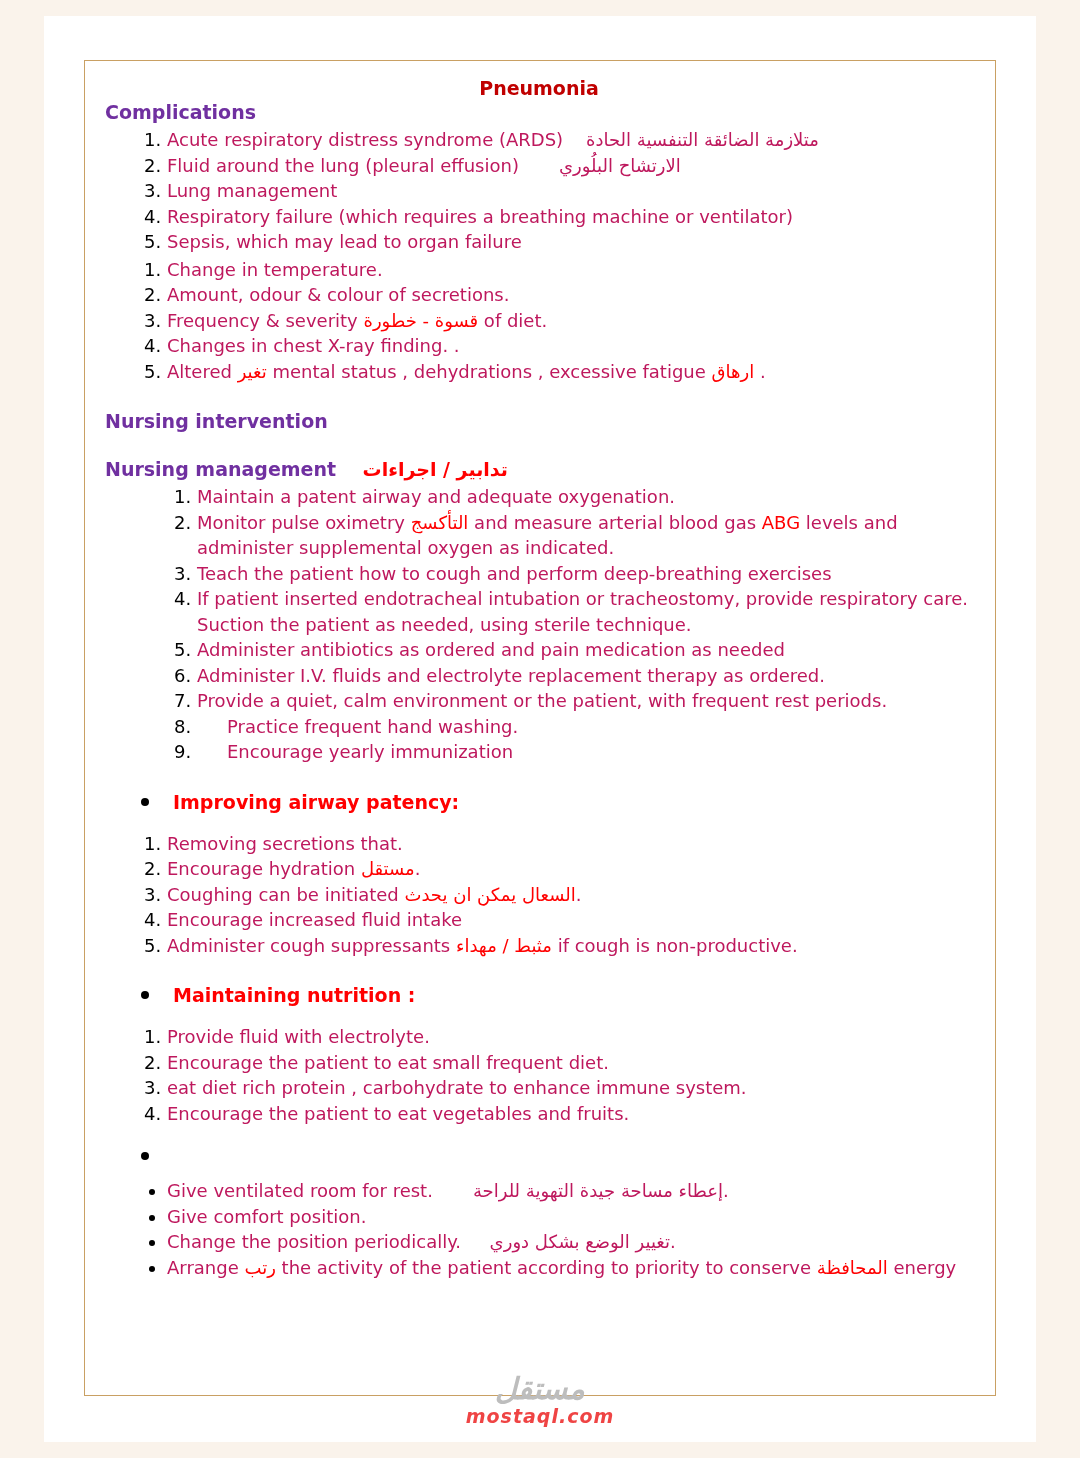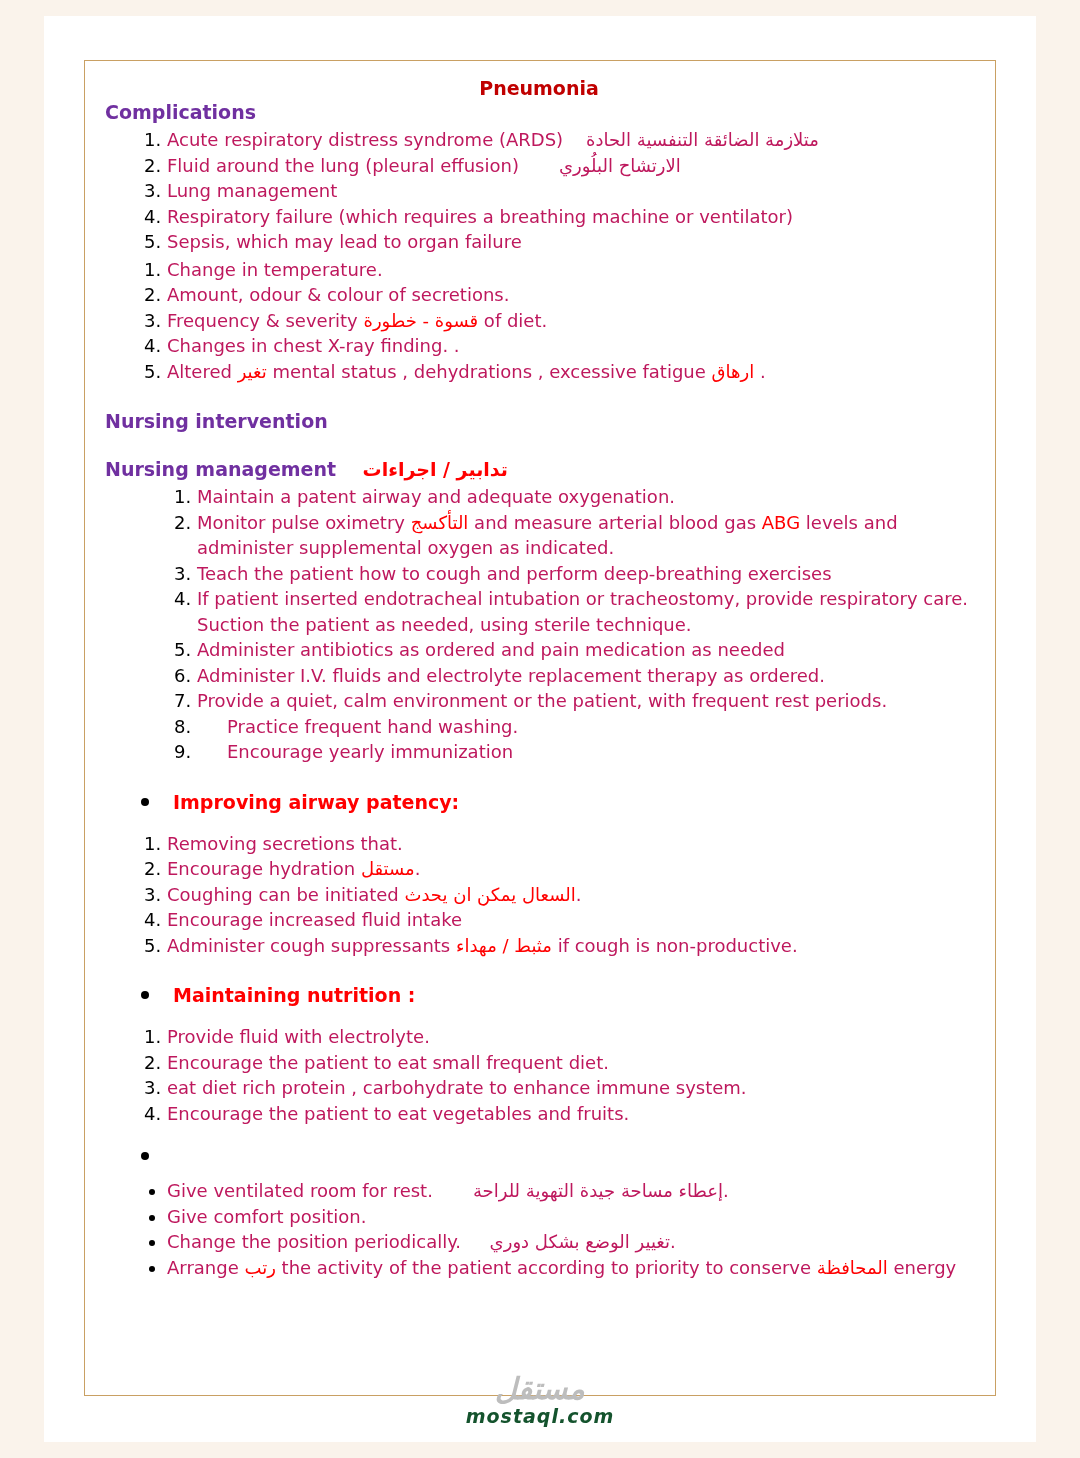--- a/index.html
+++ b/index.html
@@ -62,21 +62,21 @@
     width:8px;height:8px;border-radius:50%;
     background:#000;flex:none;
   }
   .watermark{
     position:absolute;left:0;right:0;bottom:14px;
     text-align:center;line-height:1.15;
     pointer-events:none;
     font-style:italic;
   }
   .wm-ar{font-size:30px;font-weight:bold;color:var(--watermark-gray,#bdbdbd);}
-  .wm-en{font-size:19px;font-weight:bold;color:#14532d;letter-spacing:1px;}
+  .wm-en{font-size:19px;font-weight:bold;color:#ef4444;letter-spacing:1px;}
 </style>
 </head>
 <body>
 
 <div class="canvas">
   <div class="sheet">
     <div class="frame">
 
       <h1 class="doc-title">Pneumonia</h1>
 

